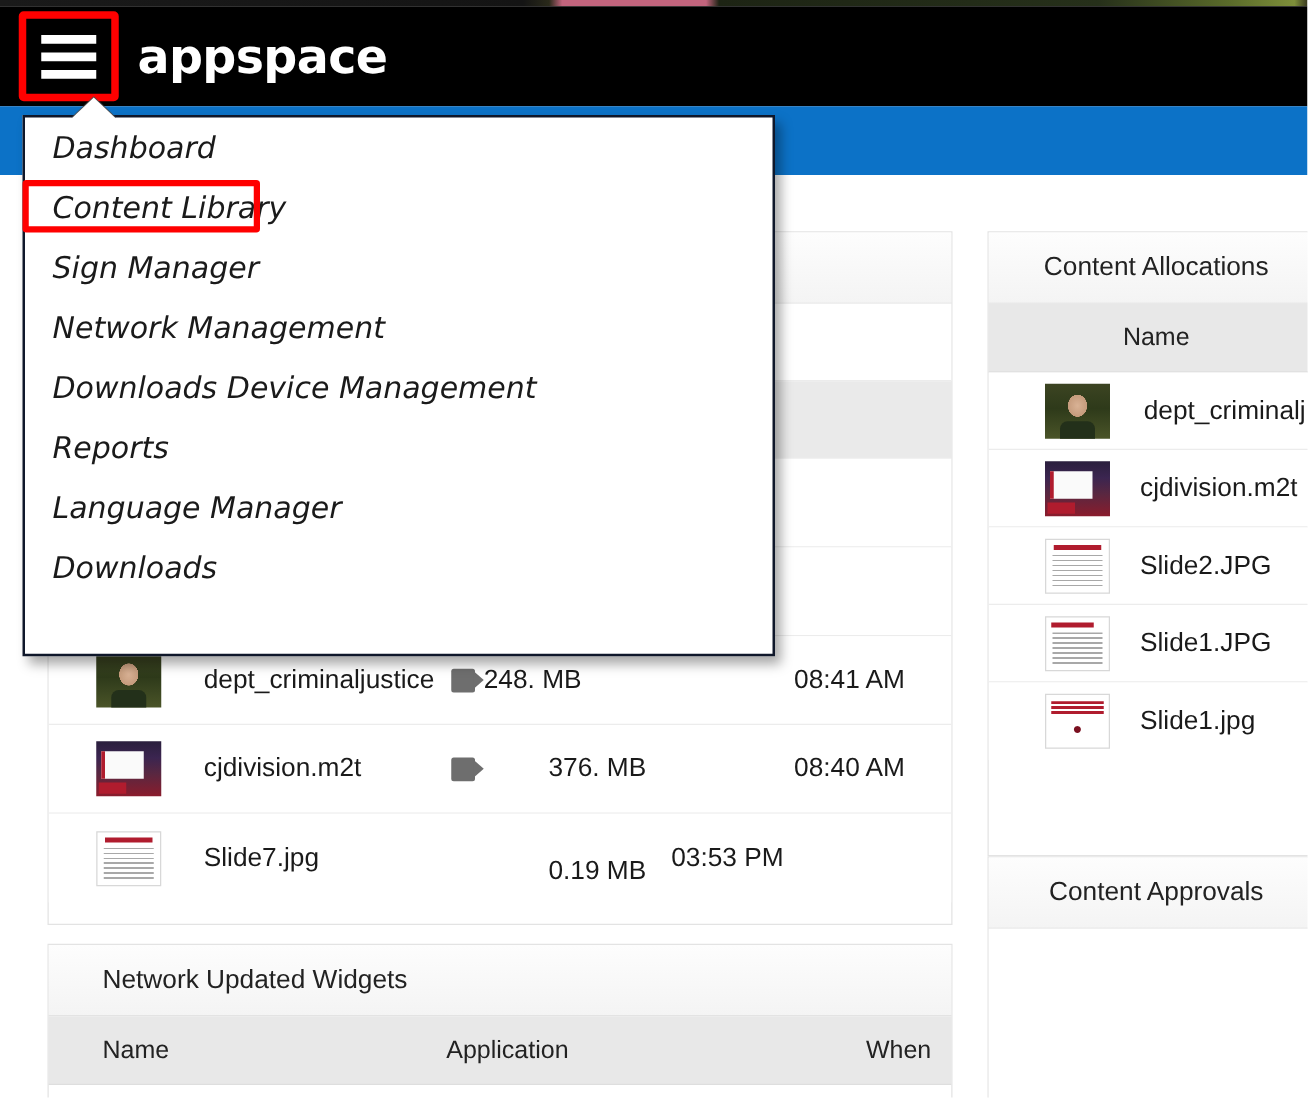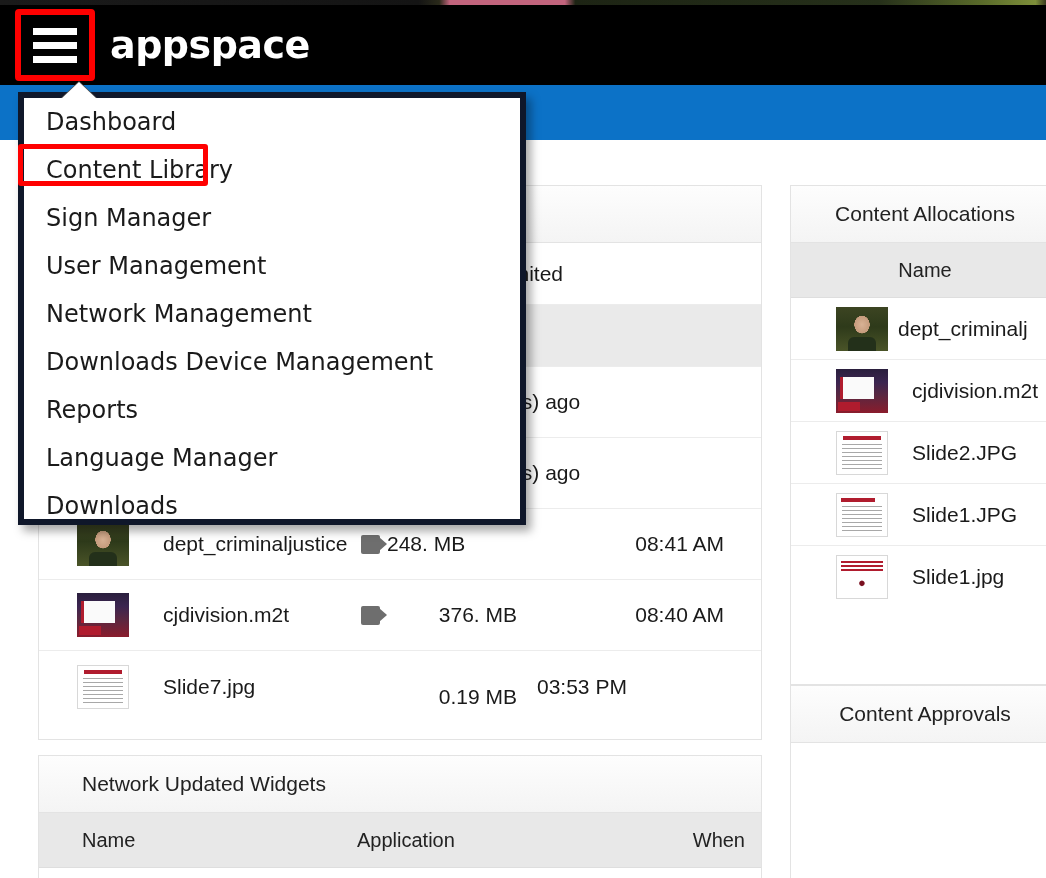--- a/index.html
+++ b/index.html
@@ -135,24 +135,25 @@
   }
 
   
   .video-icon { width: 26px; height: 19px; position: relative; display:inline-block; }
   .video-icon .body { position:absolute; left:0; top:0; width:19px; height:19px; background:#6e6e6e; border-radius:2px; }
   .video-icon .lens { position:absolute; right:0; top:2px; width:0; height:0;
     border-top:7px solid transparent; border-bottom:7px solid transparent; border-left:8px solid #6e6e6e; }
 
   
   .menu {
-    position: absolute; left: 18px; top: 92px; width: 508px; height: 433px;
-    background: #ffffff; border: 6px solid #0f172a;
+    position: absolute; left: 18px; top: 92px; width: 602px; height: 433px;
+    background: #ffffff; border: 2px solid #0f172a;
     box-shadow: 5px 6px 9px rgba(0,0,0,0.35);
     z-index: 50;
+    font-style: italic;
   }
   .menu-caret {
     position: absolute; left: 37px; top: -16px; width: 0; height: 0;
     border-left: 18px solid transparent; border-right: 18px solid transparent;
     border-bottom: 17px solid #ffffff;
     filter: drop-shadow(0 -1px 0 #4a4a4a);
   }
   .menu-item {
     height: 48px; display: flex; align-items: center; padding-left: 22px;
     font-size: 24px; color: #1a1a1a; white-space: nowrap;
@@ -252,21 +253,21 @@
     <div class="panel" style="left:790px; top:45px; width:270px; height:500px;">
       <div class="panel-head">
         <div class="panel-title center">Content Allocations</div>
       </div>
       <div class="thead">
         <div class="th" style="width:100%; text-align:center;">Name</div>
       </div>
 
       <div class="trow" style="height:62px;">
         <div class="thumb person" style="margin-left:45px;"></div>
-        <div class="cell" style="padding-left:10px; overflow:hidden;">dept_criminalj</div>
+        <div class="cell" style="padding-left:27px; overflow:hidden;">dept_criminalj</div>
       </div>
       <div class="trow" style="height:62px;">
         <div class="thumb wou" style="margin-left:45px;"></div>
         <div class="cell" style="padding-left:24px; overflow:hidden;">cjdivision.m2t</div>
       </div>
       <div class="trow" style="height:62px;">
         <div class="thumb doc" style="margin-left:45px;"></div>
         <div class="cell" style="padding-left:24px; overflow:hidden;">Slide2.JPG</div>
       </div>
       <div class="trow" style="height:62px;">
@@ -286,21 +287,20 @@
       <div style="height:140px; background:#fff;"></div>
     </div>
 
   </div>
 
   <div class="menu">
     <div class="menu-caret"></div>
     <div class="menu-item">Dashboard</div>
     <div class="menu-item">Content Library</div>
     <div class="menu-item">Sign Manager</div>
-    <div class="menu-item">User Management</div>
     <div class="menu-item">Network Management</div>
     <div class="menu-item">Downloads Device Management</div>
     <div class="menu-item">Reports</div>
     <div class="menu-item">Language Manager</div>
     <div class="menu-item">Downloads</div>
   </div>
   <div class="menu-hl"></div>
 
 </div>
 

